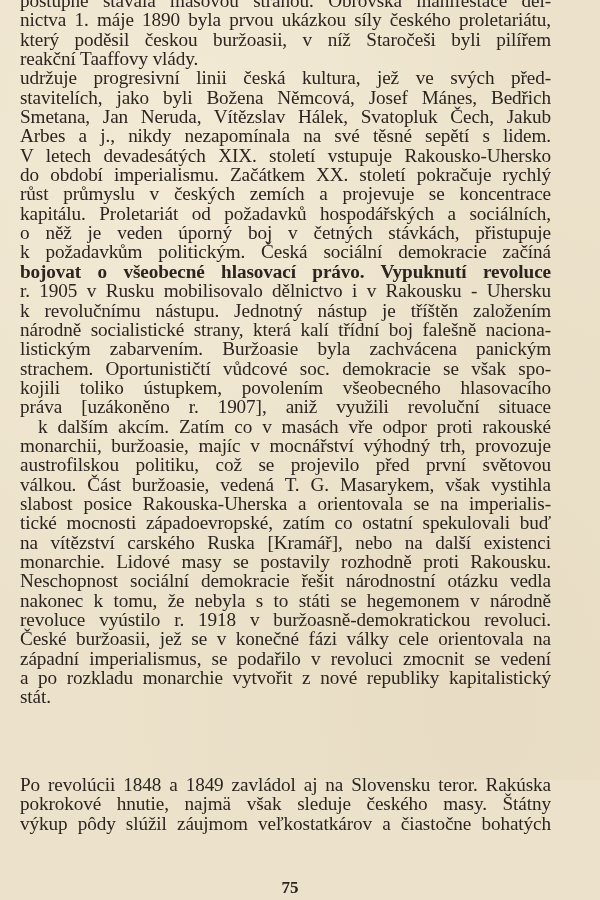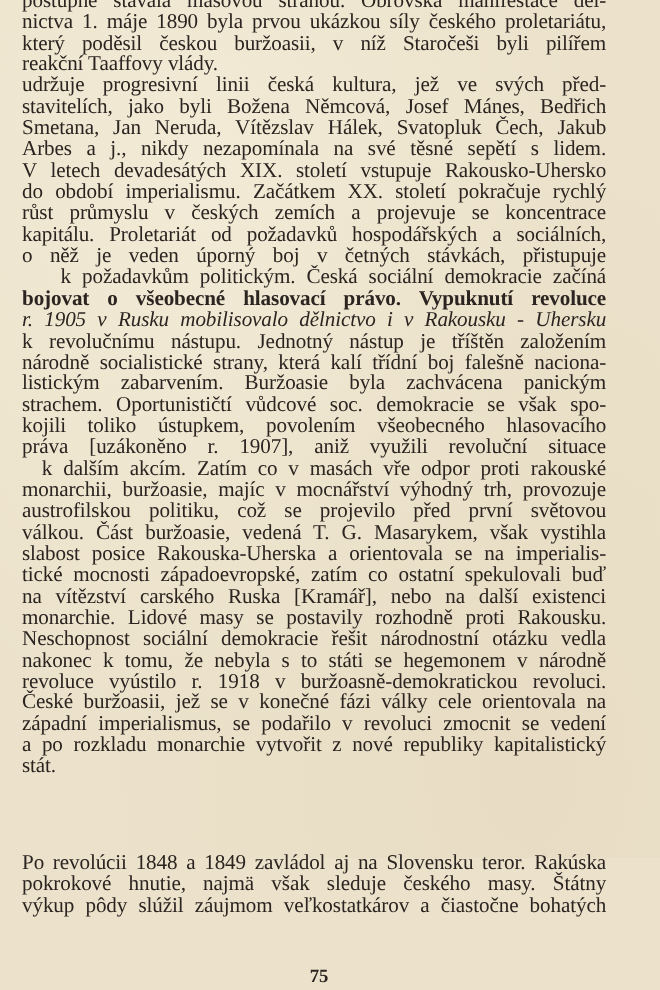--- a/index.html
+++ b/index.html
@@ -76,23 +76,23 @@
     <span class="line last" style="display: block; width: auto;">reakční Taaffovy vlády.</span>
     <span class="line" style="display: block; width: auto;">udržuje progresivní linii česká kultura, jež ve svých před-</span>
     <span class="line" style="display: block; width: auto;">stavitelích, jako byli Božena Němcová, Josef Mánes, Bedřich</span>
     <span class="line" style="display: block; width: auto;">Smetana, Jan Neruda, Vítězslav Hálek, Svatopluk Čech, Jakub</span>
     <span class="line" style="display: block; width: auto;">Arbes a j., nikdy nezapomínala na své těsné sepětí s lidem.</span>
     <span class="line" style="display: block; width: auto;">V letech devadesátých XIX. století vstupuje Rakousko-Uhersko</span>
     <span class="line" style="display: block; width: auto;">do období imperialismu. Začátkem XX. století pokračuje rychlý</span>
     <span class="line" style="display: block; width: auto;">růst průmyslu v českých zemích a projevuje se koncentrace</span>
     <span class="line" style="display: block; width: auto;">kapitálu. Proletariát od požadavků hospodářských a sociálních,</span>
     <span class="line" style="display: block; width: auto;">o něž je veden úporný boj v četných stávkách, přistupuje</span>
-    <span class="line" style="display: block; width: auto; margin-left: 35px;">k požadavkům politickým. Česká sociální demokracie začíná</span>
+    <span class="line" style="display: block; width: auto;">k požadavkům politickým. Česká sociální demokracie začíná</span>
     <span class="line" style="display: block; width: auto; font-weight: bold;">bojovat o všeobecné hlasovací právo. Vypuknutí revoluce</span>
-    <span class="line" style="display: block; width: auto; font-style: italic;">r. 1905 v Rusku mobilisovalo dělnictvo i v Rakousku - Uhersku</span>
+    <span class="line" style="display: block; width: auto;">r. 1905 v Rusku mobilisovalo dělnictvo i v Rakousku - Uhersku</span>
     <span class="line" style="display: block; width: auto;">k revolučnímu nástupu. Jednotný nástup je tříštěn založením</span>
     <span class="line" style="display: block; width: auto;">národně socialistické strany, která kalí třídní boj falešně naciona-</span>
     <span class="line" style="display: block; width: auto;">listickým zabarvením. Buržoasie byla zachvácena panickým</span>
     <span class="line" style="display: block; width: auto;">strachem. Oportunističtí vůdcové soc. demokracie se však spo-</span>
     <span class="line" style="display: block; width: auto;">kojili toliko ústupkem, povolením všeobecného hlasovacího</span>
     <span class="line" style="display: block; width: auto;">práva [uzákoněno r. 1907], aniž využili revoluční situace</span>
     <span class="line" style="display: block; width: auto; margin-left: 18px;">k dalším akcím. Zatím co v masách vře odpor proti rakouské</span>
     <span class="line" style="display: block; width: auto;">monarchii, buržoasie, majíc v mocnářství výhodný trh, provozuje</span>
     <span class="line" style="display: block; width: auto;">austrofilskou politiku, což se projevilo před první světovou</span>
     <span class="line" style="display: block; width: auto;">válkou. Část buržoasie, vedená T. G. Masarykem, však vystihla</span>

